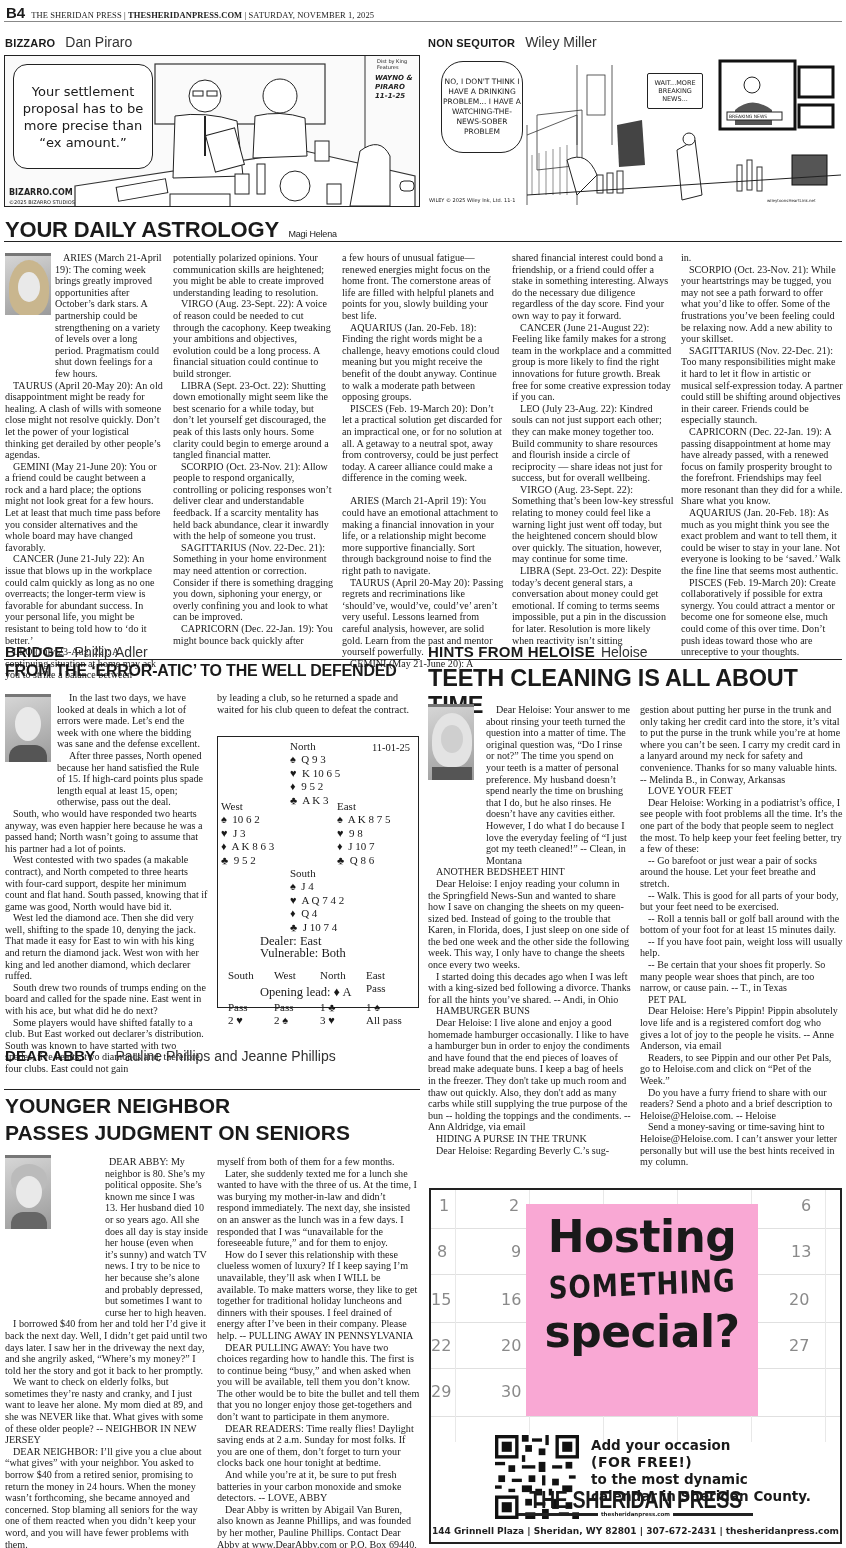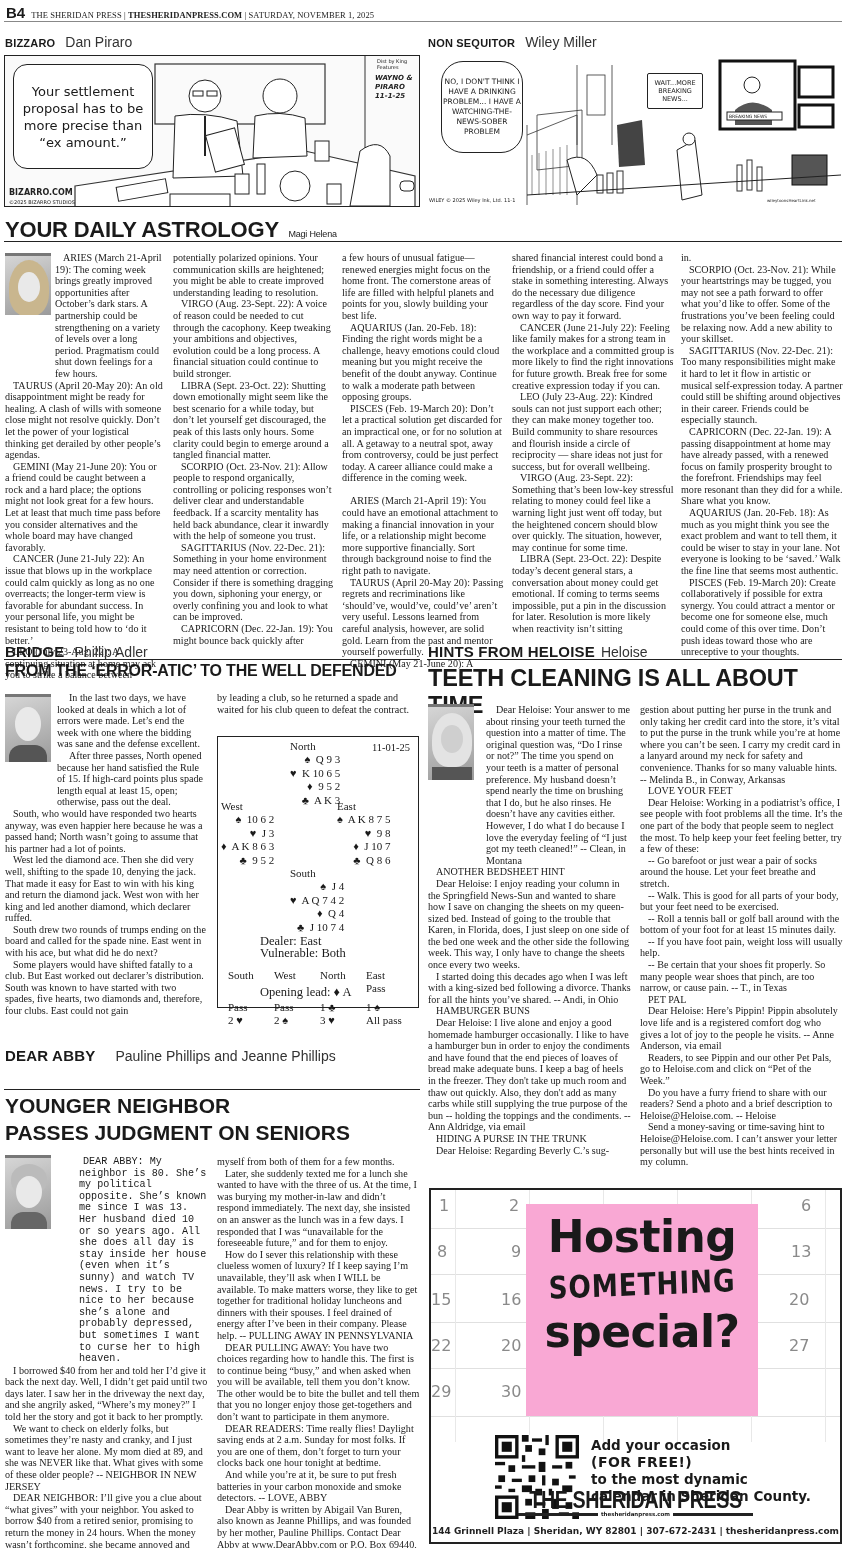--- a/index.html
+++ b/index.html
@@ -38,21 +38,21 @@
   .hr { position: absolute; height: 1px; background: #222; }
 
   .photo { position: absolute; background: linear-gradient(160deg, #d6d6d6, #9a9a9a); border-top: 3px solid #777; overflow: hidden; }
   .photo .face { position: absolute; border-radius: 50%; background: #e9e9e9; }
   .photo .hair { position: absolute; border-radius: 50% 50% 40% 40%; }
 
   
   .bridge-box { position: absolute; left: 217px; top: 736px; width: 202px; height: 272px; border: 1px solid #222; font-family: "Liberation Serif", serif; font-size: 11px; line-height: 13.4px; background: #fff; }
   .bridge-box .hand { position: absolute; }
   .bridge-box .lbl { display: block; }
-  .bridge-box .suit { display: block; white-space: pre; text-align: right; }
+  .bridge-box .suit { display: block; white-space: pre; }
   .bridge-box .date { position: absolute; right: 8px; top: 4px; font-size: 10.5px; }
   .bridge-box .dealer { position: absolute; left: 42px; top: 198px; font-size: 12.5px; line-height: 12px; }
   .bridge-box table { position: absolute; left: 10px; top: 232px; border-collapse: collapse; font-size: 11px; }
   .bridge-box td { width: 46px; vertical-align: top; line-height: 13px; }
   .bridge-box .lead { position: absolute; left: 42px; bottom: 8px; font-size: 12.5px; }
 
   
   .ad { position: absolute; left: 429px; top: 1188px; width: 413px; height: 356px; border: 2px solid #222; background: #fff; overflow: hidden; }
   .cal-grid { position: absolute; left: 0; top: 0; width: 100%; height: 252px; }
   .cal-num { position: absolute; font-family: "DejaVu Sans", sans-serif; font-size: 16px; color: #8a8a8a; }
@@ -198,21 +198,21 @@
   <p class="noindent">a few hours of unusual fatigue—renewed energies might focus on the home front. The cornerstone areas of life are filled with helpful planets and points for you, slowly building your best life.</p>
   <p>AQUARIUS (Jan. 20-Feb. 18): Finding the right words might be a challenge, heavy emotions could cloud meaning but you might receive the benefit of the doubt anyway. Continue to walk a moderate path between opposing groups.</p>
   <p>PISCES (Feb. 19-March 20): Don’t let a practical solution get discarded for an impractical one, or for no solution at all. A getaway to a neutral spot, away from controversy, could be just perfect today. A career alliance could make a difference in the coming week.</p>
   <div class="gap"></div>
   <p>ARIES (March 21-April 19): You could have an emotional attachment to making a financial innovation in your life, or a relationship might become more supportive financially. Sort through background noise to find the right path to navigate.</p>
   <p>TAURUS (April 20-May 20): Passing regrets and recriminations like ‘should’ve, would’ve, could’ve’ aren’t very useful. Lessons learned from careful analysis, however, are solid gold. Learn from the past and mentor yourself powerfully.</p>
   <p>GEMINI (May 21-June 20): A</p>
 </div>
 <div class="col" style="left:512px; top:252px; width:162px;">
   <p class="noindent">shared financial interest could bond a friendship, or a friend could offer a stake in something interesting. Always do the necessary due diligence regardless of the day score. Find your own way to pay it forward.</p>
-  <p>CANCER (June 21-July 22): Feeling like family makes for a strong team in the workplace and a committed group is more likely to find the right innovations for future growth. Break free for some creative expression today if you can.</p>
+  <p>CANCER (June 21-August 22): Feeling like family makes for a strong team in the workplace and a committed group is more likely to find the right innovations for future growth. Break free for some creative expression today if you can.</p>
   <p>LEO (July 23-Aug. 22): Kindred souls can not just support each other; they can make money together too. Build community to share resources and flourish inside a circle of reciprocity — share ideas not just for success, but for overall wellbeing.</p>
   <p>VIRGO (Aug. 23-Sept. 22): Something that’s been low-key stressful relating to money could feel like a warning light just went off today, but the heightened concern should blow over quickly. The situation, however, may continue for some time.</p>
   <p>LIBRA (Sept. 23-Oct. 22): Despite today’s decent general stars, a conversation about money could get emotional. If coming to terms seems impossible, put a pin in the discussion for later. Resolution is more likely when reactivity isn’t sitting</p>
 </div>
 <div class="col" style="left:681px; top:252px; width:162px;">
   <p class="noindent">in.</p>
   <p>SCORPIO (Oct. 23-Nov. 21): While your heartstrings may be tugged, you may not see a path forward to offer what you’d like to offer. Some of the frustrations you’ve been feeling could be relaxing now. Add a new ability to your skillset.</p>
   <p>SAGITTARIUS (Nov. 22-Dec. 21): Too many responsibilities might make it hard to let it flow in artistic or musical self-expression today. A partner could still be shifting around objectives in their career. Friends could be especially staunch.</p>
   <p>CAPRICORN (Dec. 22-Jan. 19): A passing disappointment at home may have already passed, with a renewed focus on family prosperity brought to the forefront. Friendships may feel more resonant than they did for a while. Share what you know.</p>
   <p>AQUARIUS (Jan. 20-Feb. 18): As much as you might think you see the exact problem and want to tell them, it could be wiser to stay in your lane. Not everyone is looking to be ‘saved.’ Walk the fine line that seems most authentic.</p>
@@ -228,20 +228,21 @@
 
 <div class="photo" style="left:5px; top:694px; width:46px; height:68px;">
   <div class="face" style="left:10px; top:10px; width:26px; height:34px;"></div>
   <div style="position:absolute; left:4px; top:48px; width:38px; height:20px; background:#555; border-radius:12px 12px 0 0;"></div>
 </div>
 
 <div class="col" style="left:5px; top:692px; width:203px;">
   <p style="margin-left:52px; text-indent:12px;">In the last two days, we have looked at deals in which a lot of errors were made. Let’s end the week with one where the bidding was sane and the defense excellent.</p>
   <p style="margin-left:52px; text-indent:12px;">After three passes, North opened because her hand satisfied the Rule of 15. If high-card points plus spade length equal at least 15, open; otherwise, pass out the deal.</p>
   <p>South, who would have responded two hearts anyway, was even happier here because he was a passed hand; North wasn’t going to assume that his partner had a lot of points.</p>
+  <p>West contested with two spades (a makable contract), and North competed to three hearts with four-card support, despite her minimum count and flat hand. South passed, knowing that if game was good, North would have bid it.</p>
   <p>West led the diamond ace. Then she did very well, shifting to the spade 10, denying the jack. That made it easy for East to win with his king and return the diamond jack. West won with her king and led another diamond, which declarer ruffed.</p>
   <p>South drew two rounds of trumps ending on the board and called for the spade nine. East went in with his ace, but what did he do next?</p>
   <p>Some players would have shifted fatally to a club. But East worked out declarer’s distribution. South was known to have started with two spades, five hearts, two diamonds and, therefore, four clubs. East could not gain</p>
 </div>
 <div class="col" style="left:217px; top:692px; width:202px;">
   <p class="noindent">by leading a club, so he returned a spade and waited for his club queen to defeat the contract.</p>
 </div>
 
 <div class="bridge-box">
   <div class="date">11-01-25</div>
@@ -318,21 +319,21 @@
   <div>PASSES JUDGMENT ON SENIORS</div>
 </div>
 
 <div class="photo" style="left:5px; top:1155px; width:46px; height:74px;">
   <div class="hair" style="left:6px; top:6px; width:36px; height:30px; background:#bbb;"></div>
   <div class="face" style="left:11px; top:18px; width:26px; height:32px;"></div>
   <div style="position:absolute; left:6px; top:54px; width:36px; height:20px; background:#666; border-radius:12px 12px 0 0;"></div>
 </div>
 
 <div class="col" style="left:5px; top:1156px; width:203px;">
-  <p style="margin-left:74px; text-indent:4px;font-family:Liberation Mono, monospace;">DEAR ABBY: My neighbor is 80. She’s my political opposite. She’s known me since I was 13. Her husband died 10 or so years ago. All she does all day is stay inside her house (even when it’s sunny) and watch TV news. I try to be nice to her because she’s alone and probably depressed, but sometimes I want to curse her to high heaven.</p>
+  <p style="margin-left:100px; text-indent:4px;">DEAR ABBY: My neighbor is 80. She’s my political opposite. She’s known me since I was 13. Her husband died 10 or so years ago. All she does all day is stay inside her house (even when it’s sunny) and watch TV news. I try to be nice to her because she’s alone and probably depressed, but sometimes I want to curse her to high heaven.</p>
   <p>I borrowed $40 from her and told her I’d give it back the next day. Well, I didn’t get paid until two days later. I saw her in the driveway the next day, and she angrily asked, “Where’s my money?” I told her the story and got it back to her promptly.</p>
   <p>We want to check on elderly folks, but sometimes they’re nasty and cranky, and I just want to leave her alone. My mom died at 89, and she was NEVER like that. What gives with some of these older people? -- NEIGHBOR IN NEW JERSEY</p>
   <p>DEAR NEIGHBOR: I’ll give you a clue about “what gives” with your neighbor. You asked to borrow $40 from a retired senior, promising to return the money in 24 hours. When the money wasn’t forthcoming, she became annoyed and concerned. Stop blaming all seniors for the way one of them reacted when you didn’t keep your word, and you will have fewer problems with them.</p>
   <p>DEAR ABBY: I’m a middle-aged adult with a dilemma about a friend who lacks social awareness. I had told her in the past that I had a problem with a mutual friend, “Michelle,” whom I found toxic and disrespectful of my family. She responded that it was my issue, not Michelle’s, so I distanced</p>
 </div>
 <div class="col" style="left:217px; top:1156px; width:203px;">
   <p class="noindent">myself from both of them for a few months.</p>
   <p>Later, she suddenly texted me for a lunch she wanted to have with the three of us. At the time, I was burying my mother-in-law and didn’t respond immediately. The next day, she insisted on an answer as the lunch was in a few days. I responded that I was “unavailable for the foreseeable future,” and for them to enjoy.</p>
   <p>How do I sever this relationship with these clueless women of luxury? If I keep saying I’m unavailable, they’ll ask when I WILL be available. To make matters worse, they like to get together for traditional holiday luncheons and dinners with their spouses. I feel drained of energy after I’ve been in their company. Please help. -- PULLING AWAY IN PENNSYLVANIA</p>
   <p>DEAR PULLING AWAY: You have two choices regarding how to handle this. The first is to continue being “busy,” and when asked when you will be available, tell them you don’t know. The other would be to bite the bullet and tell them that you no longer enjoy those get-togethers and don’t want to participate in them anymore.</p>

